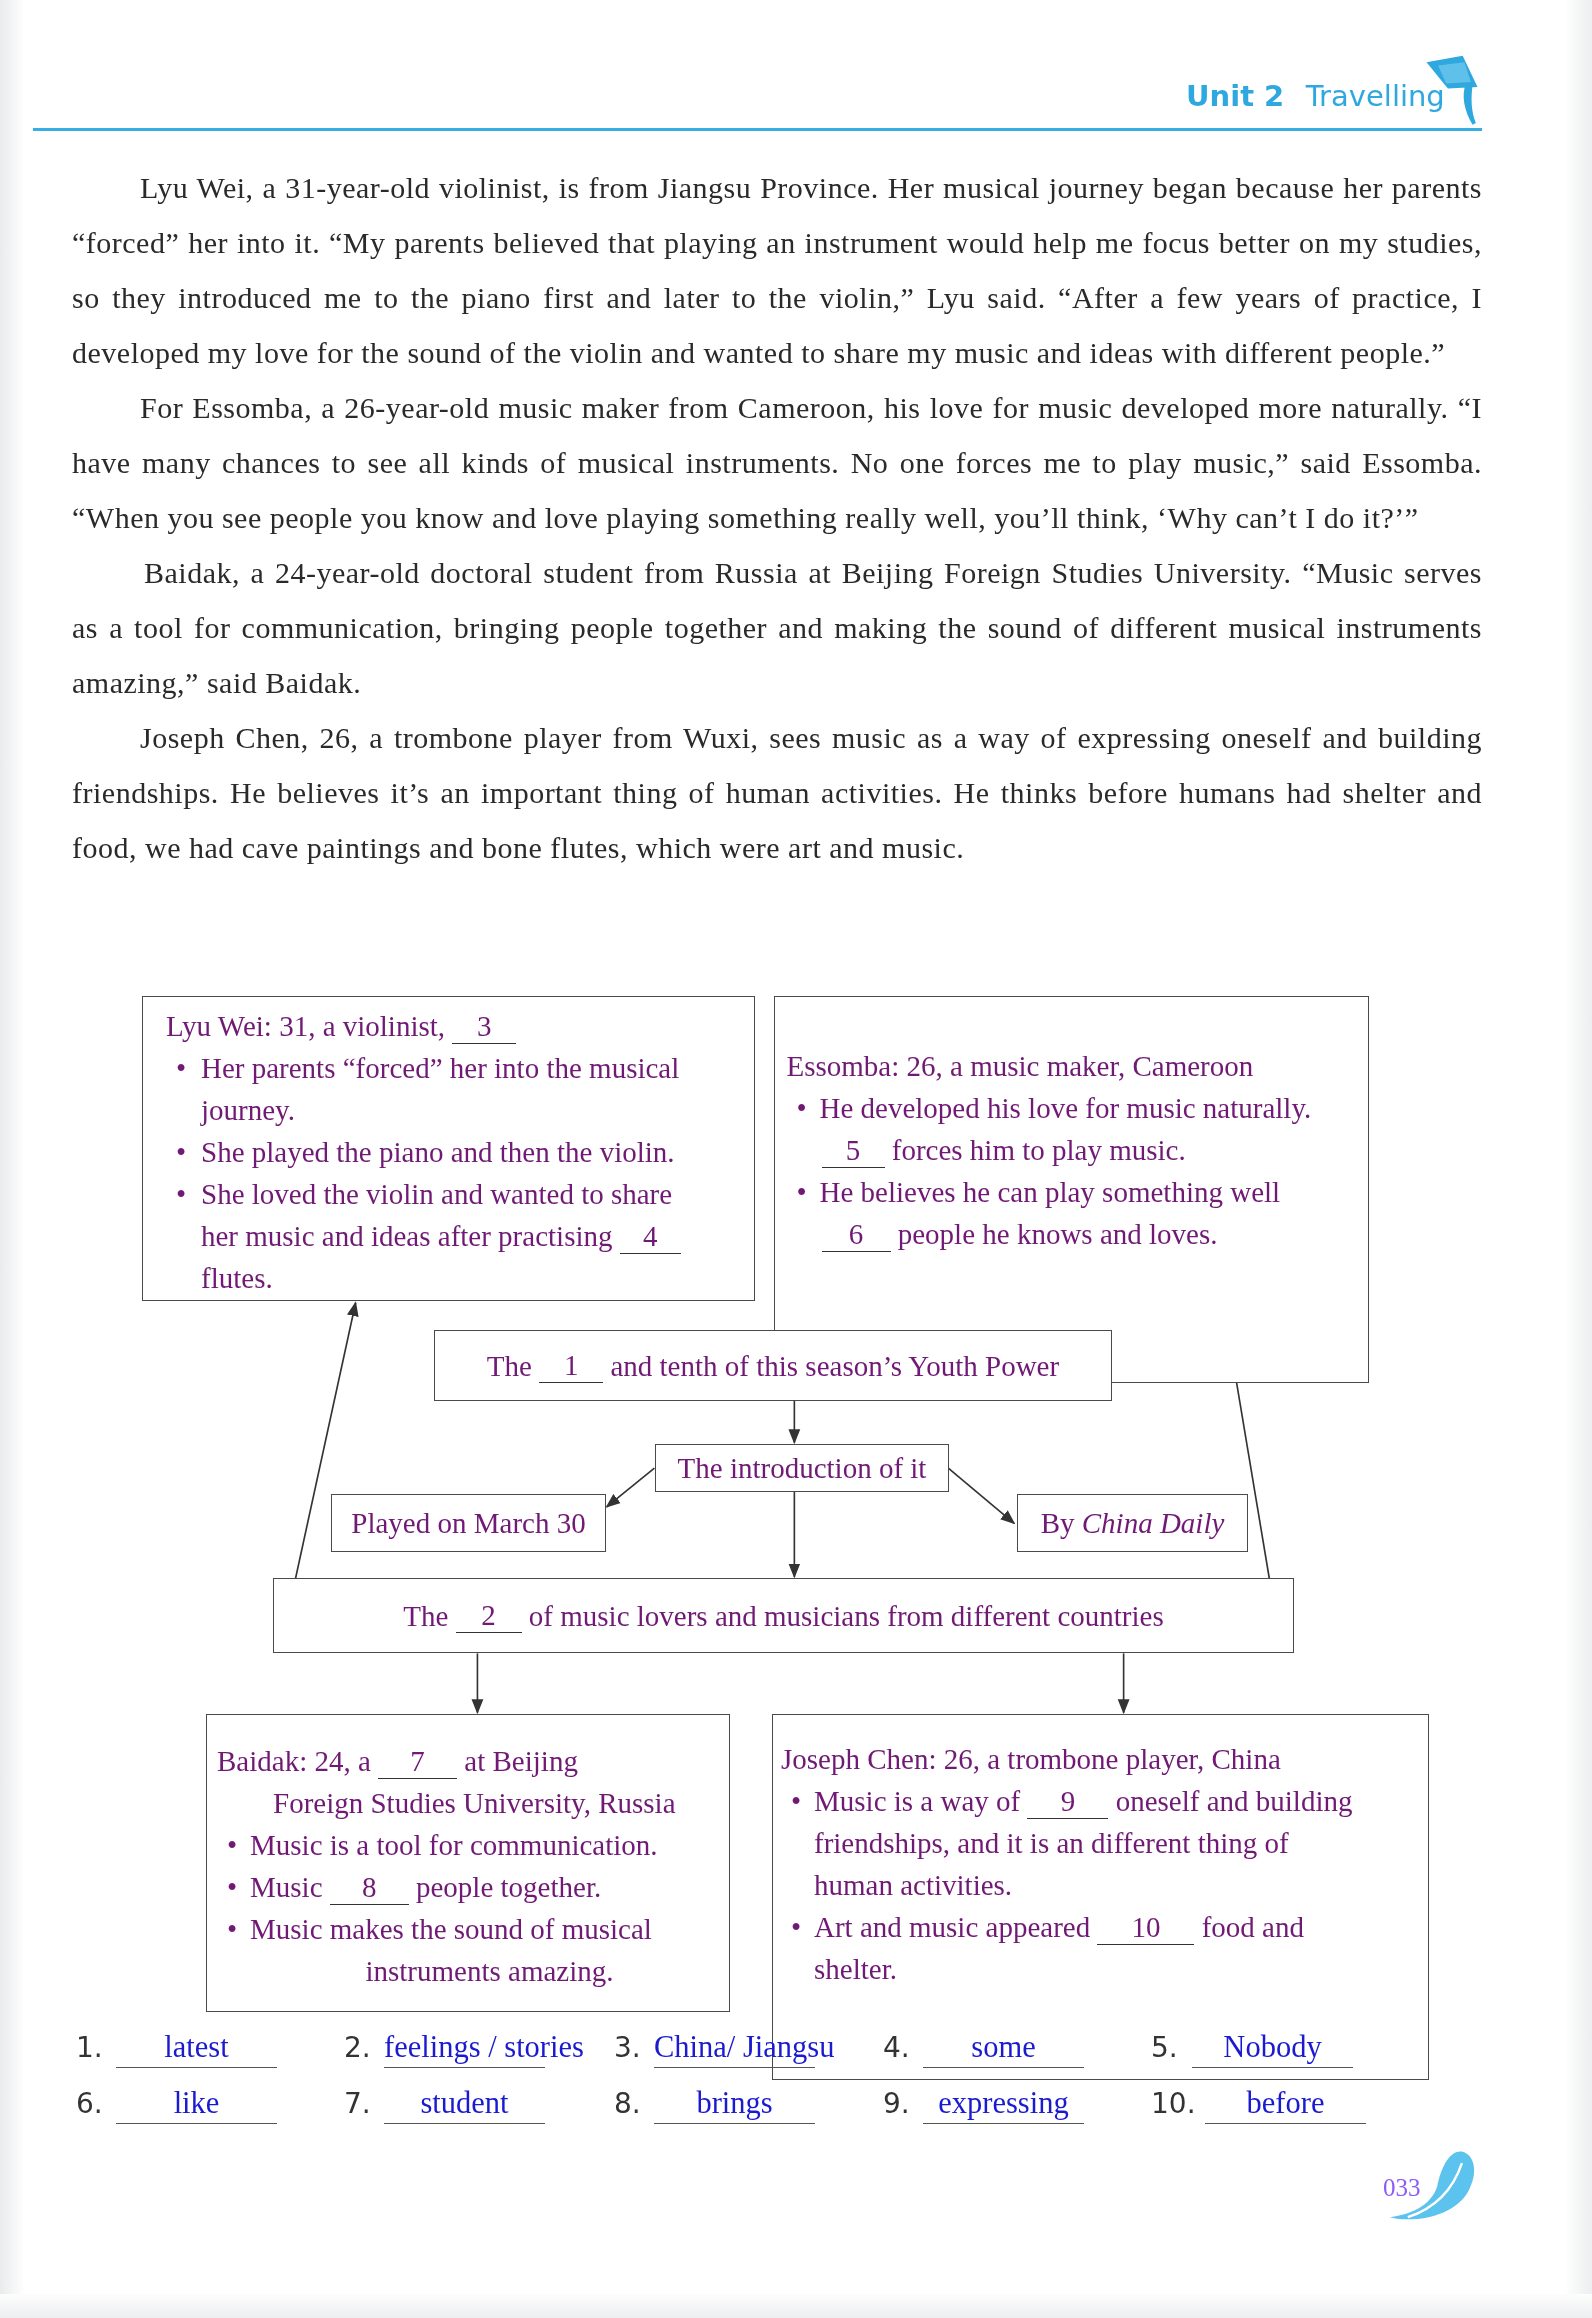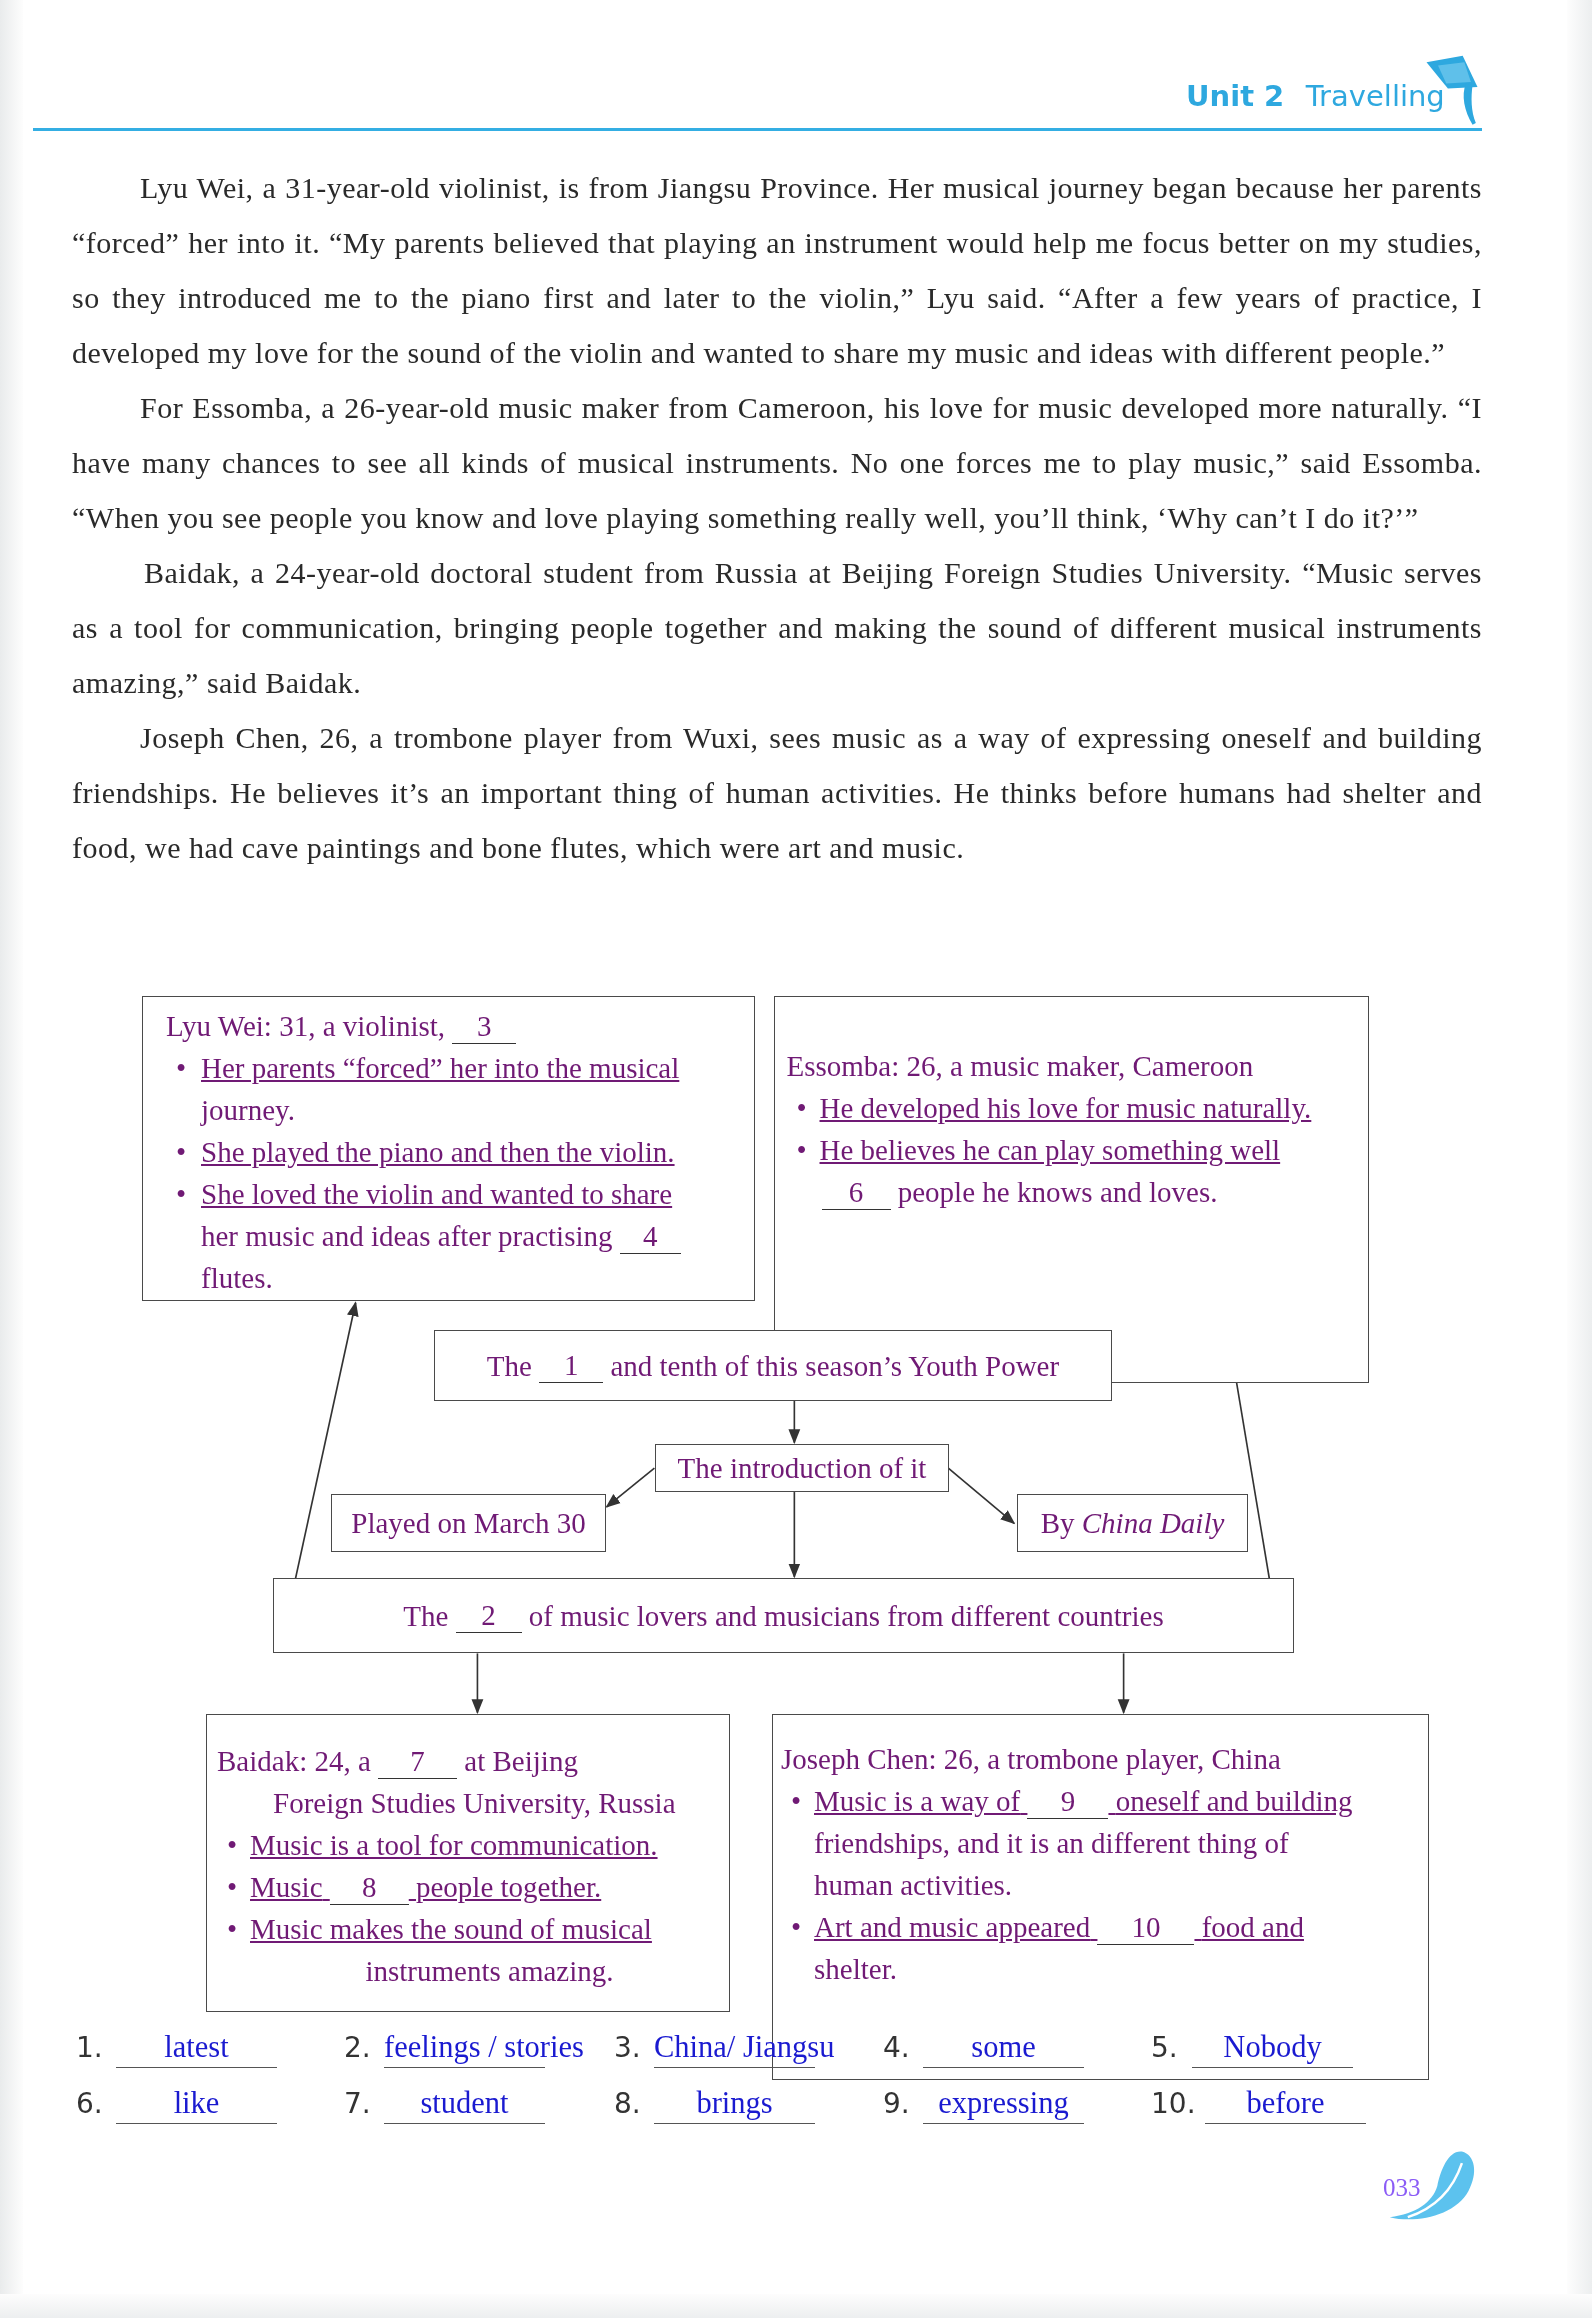--- a/index.html
+++ b/index.html
@@ -22,21 +22,21 @@
   .cap-icon { position:absolute; left:1423px; top:54px; width:58px; height:74px; }
 
   
   .para { position:absolute; left:72px; width:1410px; font-size:30px; line-height:55px; text-align:justify; letter-spacing:0.5px; }
   .para p { margin:0; text-indent:68px; text-align:justify; }
   .para p.no-indent { text-indent:72px; }
 
   
   .box { position:absolute; border:1.6px solid #4a4a4a; background:#fff; box-sizing:border-box; font-size:29px; line-height:42px; color:#701a75; }
   .box .line { white-space:nowrap; }
-  .box .bullet { position:relative; padding-left:35px;text-decoration:underline; }
+  .box .bullet { position:relative; padding-left:35px; }
   .box .bullet::before { content:"•"; position:absolute; left:10px; top:0; }
   .blank { display:inline-block; border-bottom:1.6px solid #333; text-align:center; line-height:33px; }
   .center-text { display:flex; align-items:center; justify-content:center; white-space:nowrap; }
   .diagram-svg { position:absolute; left:0; top:0; width:1592px; height:2319px; pointer-events:none; }
 
   
   .ans { position:absolute; font-size:30.5px; white-space:nowrap; }
   .ans .num { font-family:"DejaVu Sans","Liberation Sans",sans-serif; color:#333; font-size:28px; display:inline-block; }
   .ans .val { display:inline-block; border-bottom:1.6px solid #555; color:#1a1ad0; text-align:center; line-height:40px; font-family:"Liberation Serif",serif; }
 
@@ -103,20 +103,24 @@
     <div class="line" style="padding-left:35px;">
       <span>her music and ideas after practising</span>
       <span class="blank" style="width:61px;">4</span>
     </div>
     <div class="line" style="padding-left:35px;">flutes.</div>
   </div>
 
   <div class="box" style="left:774px; top:996px; width:595px; height:387px; padding:48px 0 0 11.5px;">
     <div class="line">Essomba: 26, a music maker, Cameroon</div>
     <div class="line bullet" style="padding-left:33px;">He developed his love for music naturally.</div>
+    <div class="line" style="padding-left:35px;">
+      <span class="blank" style="width:63px;">5</span>
+      <span>forces him to play music.</span>
+    </div>
     <div class="line bullet" style="padding-left:33px;">He believes he can play something well</div>
     <div class="line" style="padding-left:35px;">
       <span class="blank" style="width:69px;">6</span>
       <span>people he knows and loves.</span>
     </div>
   </div>
 
   <div class="box center-text" style="left:434px; top:1330px; width:678px; height:71px;">
     <span>The</span>&nbsp;<span class="blank" style="width:64px;">1</span>&nbsp;<span>and tenth of this season’s Youth Power</span>
   </div>

